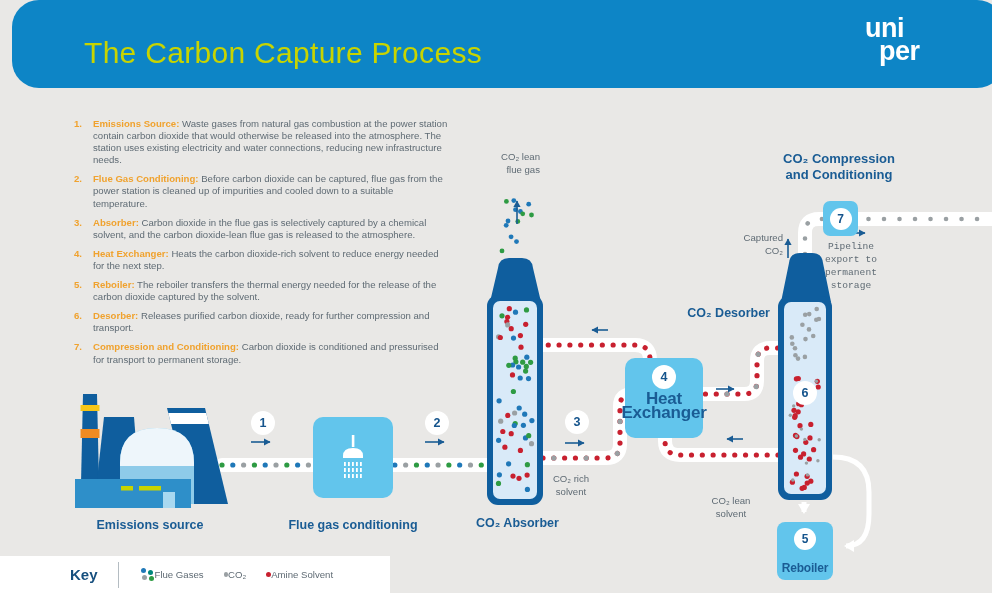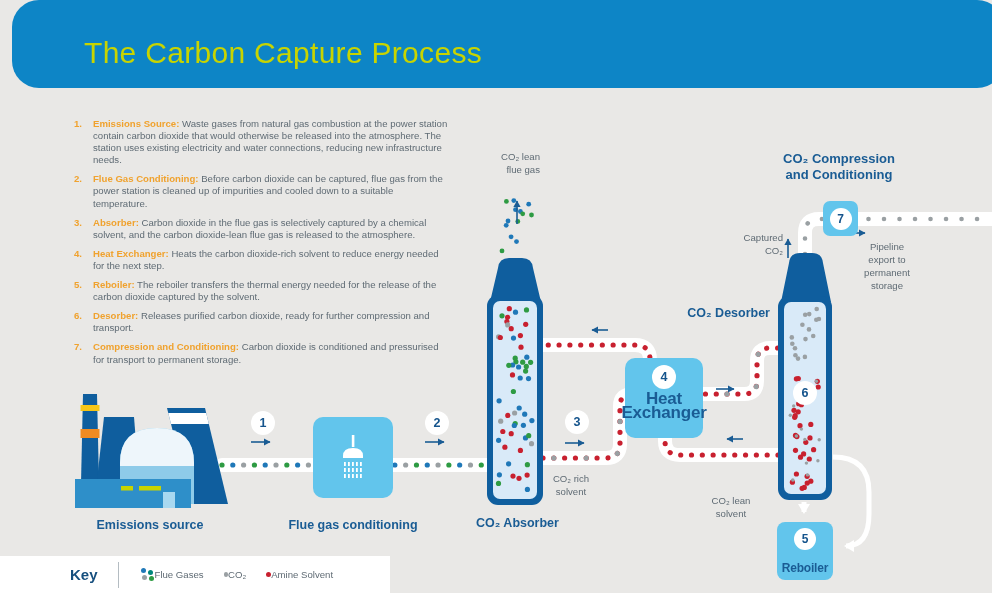--- a/index.html
+++ b/index.html
@@ -49,20 +49,24 @@
   .cluster .dot{position:absolute;width:5px;height:5px;}
   .svglayer{position:absolute;left:0;top:0;}
 </style>
 </head>
 <body>
 
 <div class="stage">
 
   <div class="hdr">
     <h1>The Carbon Capture Process</h1>
+    <div class="logo">
+      <span class="l1">uni</span>
+      <span class="l2">per</span>
+    </div>
   </div>
 
   <ol class="steps">
     <li>
         <span class="n">1.</span>
         <span class="t"><b>Emissions Source:</b> <span>Waste gases from natural gas combustion at the power station contain carbon dioxide that would otherwise be released into the atmosphere. The station uses existing electricity and water connections, reducing new infrastructure needs.</span></span>
       </li>
     <li>
         <span class="n">2.</span>
         <span class="t"><b>Flue Gas Conditioning:</b> <span>Before carbon dioxide can be captured, flue gas from the power station is cleaned up of impurities and cooled down to a suitable temperature.</span></span>
@@ -355,21 +359,21 @@
   <div class="blab rgt" style="left:660px;top:305px;width:110px;">CO₂ Desorber</div>
   <div class="blab ctr" style="left:778px;top:151px;width:122px;font-size:13px;">
     <div>CO₂ Compression</div>
     <div>and Conditioning</div>
   </div>
 
   <div class="lab" style="left:494px;top:150px;width:46px;text-align:right;">CO₂ lean flue gas</div>
   <div class="lab ctr" style="left:548px;top:472px;width:46px;">CO₂ rich solvent</div>
   <div class="lab ctr" style="left:708px;top:470px;width:46px;margin-top:24px;">CO₂ lean solvent</div>
   <div class="lab rgt" style="left:730px;top:231px;width:53px;">Captured CO₂</div>
-  <div class="lab ctr" style="left:856px;top:240px;width:62px;">Pipeline export to permanent storage</div>
+  <div class="lab ctr" style="left:820px;top:240px;width:62px;font-family:Liberation Mono, monospace;">Pipeline export to permanent storage</div>
 
   <div class="keybar">
     <span class="key-title">Key</span>
     <span class="key-div"></span>
     <span class="key-item">
       <span class="cluster">
         <span class="dot" style="left:0;top:0;background:#1f78b8;"></span>
         <span class="dot" style="left:7px;top:2px;background:#00877c;"></span>
         <span class="dot" style="left:1px;top:7px;background:#9aa0a3;"></span>
         <span class="dot" style="left:8px;top:8px;background:#2e9b43;"></span>

